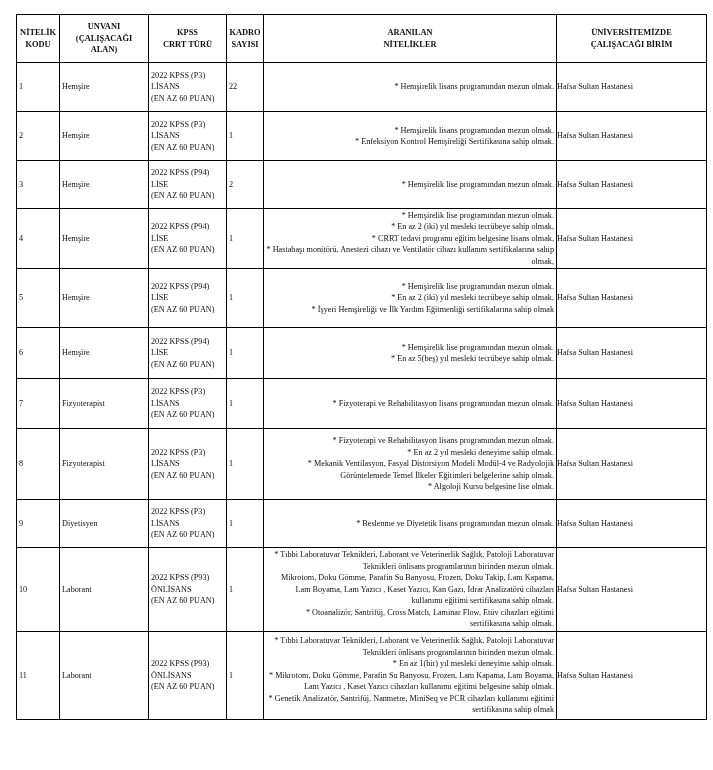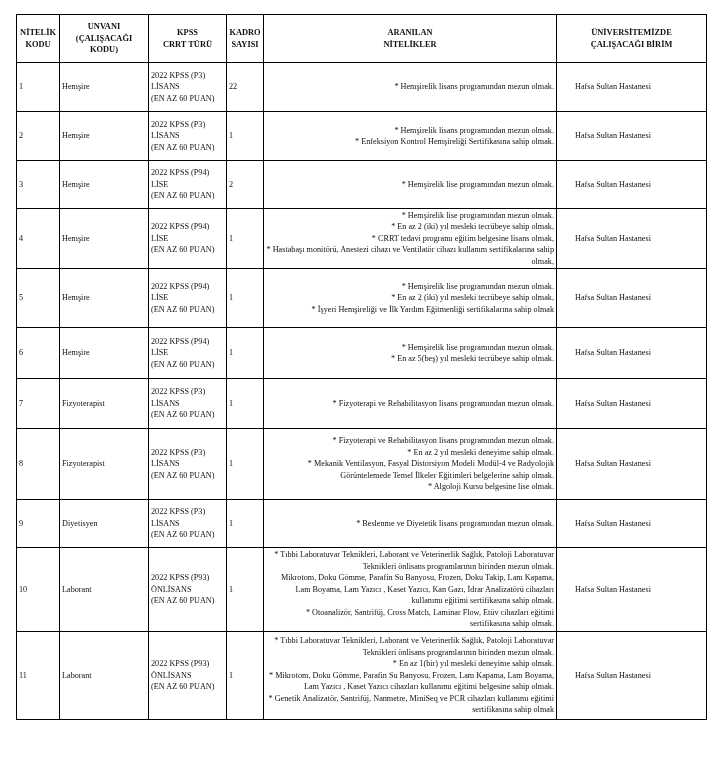--- a/index.html
+++ b/index.html
@@ -7,21 +7,21 @@
          font-family: "Liberation Serif", serif; color: #111; }
   .sheet { position: absolute; left: 16px; top: 14px; width: 690px; }
   .title-box { height: 44px; border: 1px solid #cfcfcf; border-bottom: none;
                display: flex; align-items: center; justify-content: center;
                font-weight: bold; font-size: 9.4px; letter-spacing: 0; }
   table { border-collapse: collapse; width: 690px; table-layout: fixed; }
   td, th { border: 1.5px solid #000; padding: 0 2px; font-size: 8.2px; line-height: 11.5px; }
   th { font-weight: bold; text-align: center; vertical-align: middle; height: 47px; font-size: 8.4px; }
   td.c { text-align: left; vertical-align: middle; }
   td.q { text-align: right; vertical-align: middle; padding-left: 2px; }
-  td.u { text-align: left; vertical-align: middle; padding-left: 18px; }
+  td.u { text-align: left; vertical-align: middle; padding-left: 0; }
   .line { display: block; white-space: normal; }
 </style>
 </head>
 <body>
 
 <div class="sheet">
   <table>
     <colgroup>
       <col style="width:43px">
         <col style="width:89px">
@@ -32,21 +32,21 @@
     </colgroup>
     <thead>
       <tr id="hdr">
           <th>
             <span class="line">NİTELİK</span>
             <span class="line">KODU</span>
           </th>
           <th>
             <span class="line">UNVANI</span>
             <span class="line">(ÇALIŞACAĞI</span>
-            <span class="line">KODU)</span>
+            <span class="line">ALAN)</span>
           </th>
           <th>
             <span class="line">KPSS</span>
             <span class="line">CRRT TÜRÜ</span>
           </th>
           <th>
             <span class="line">KADRO</span>
             <span class="line">SAYISI</span>
           </th>
           <th>

